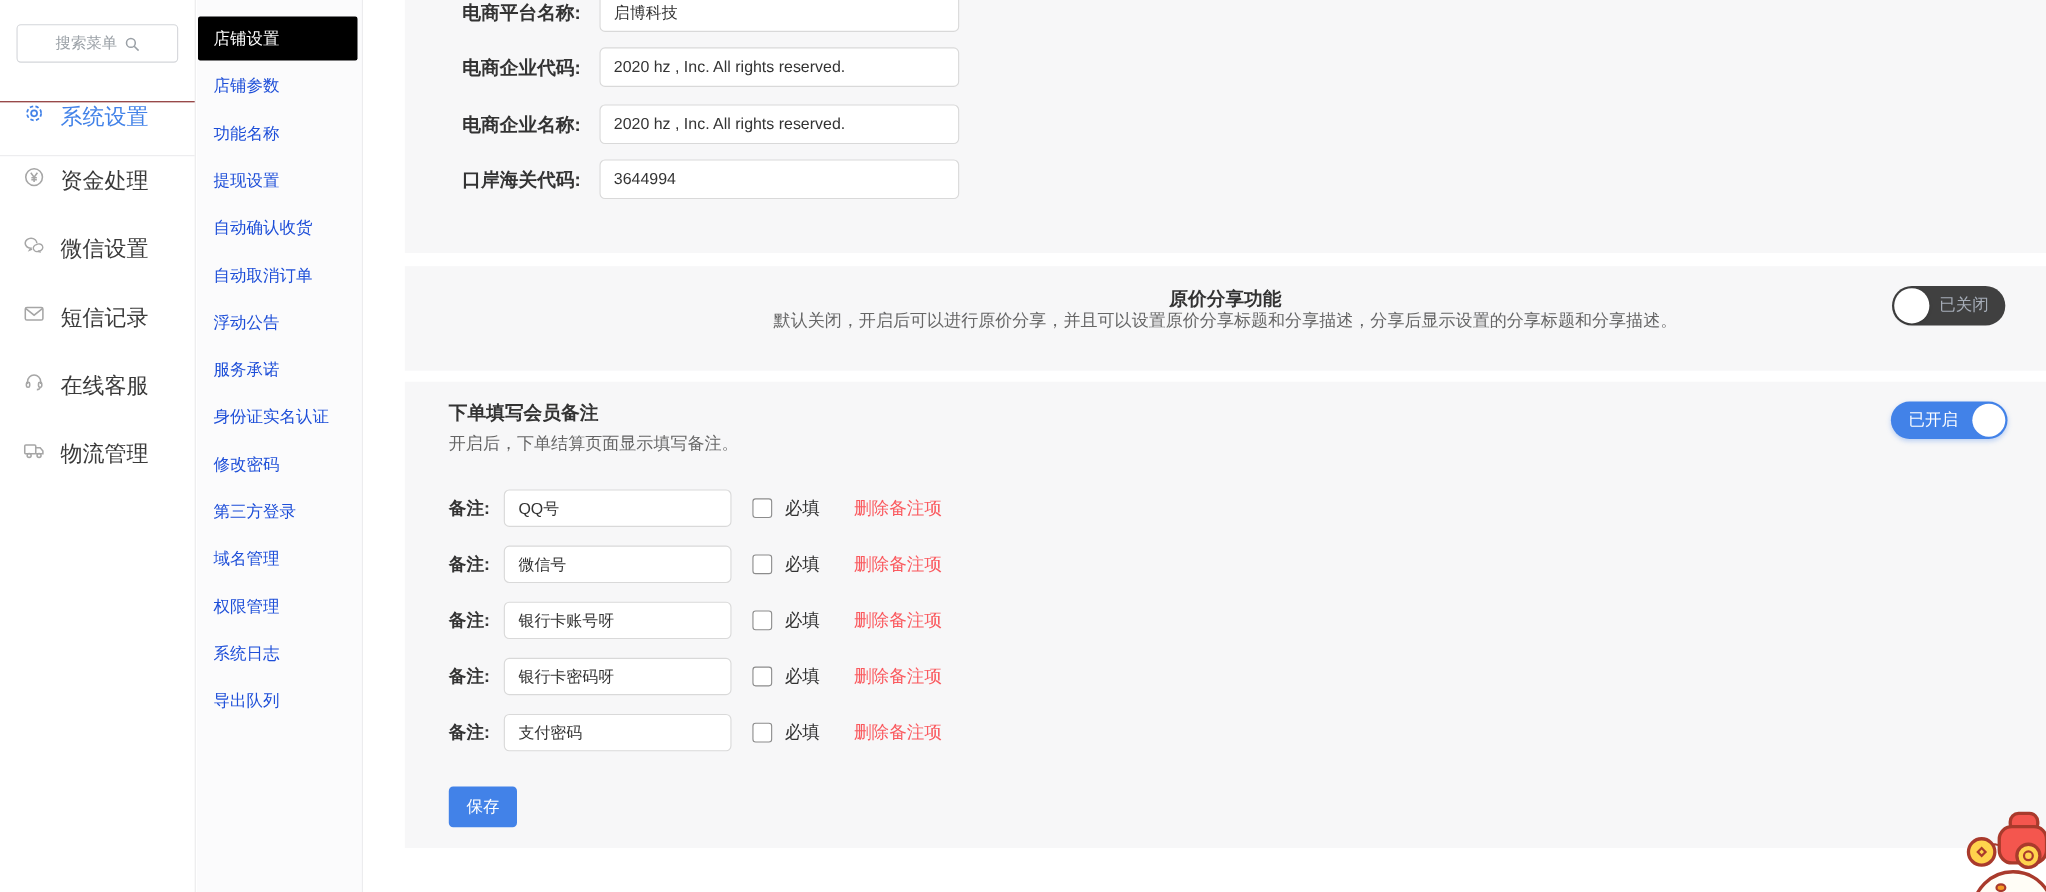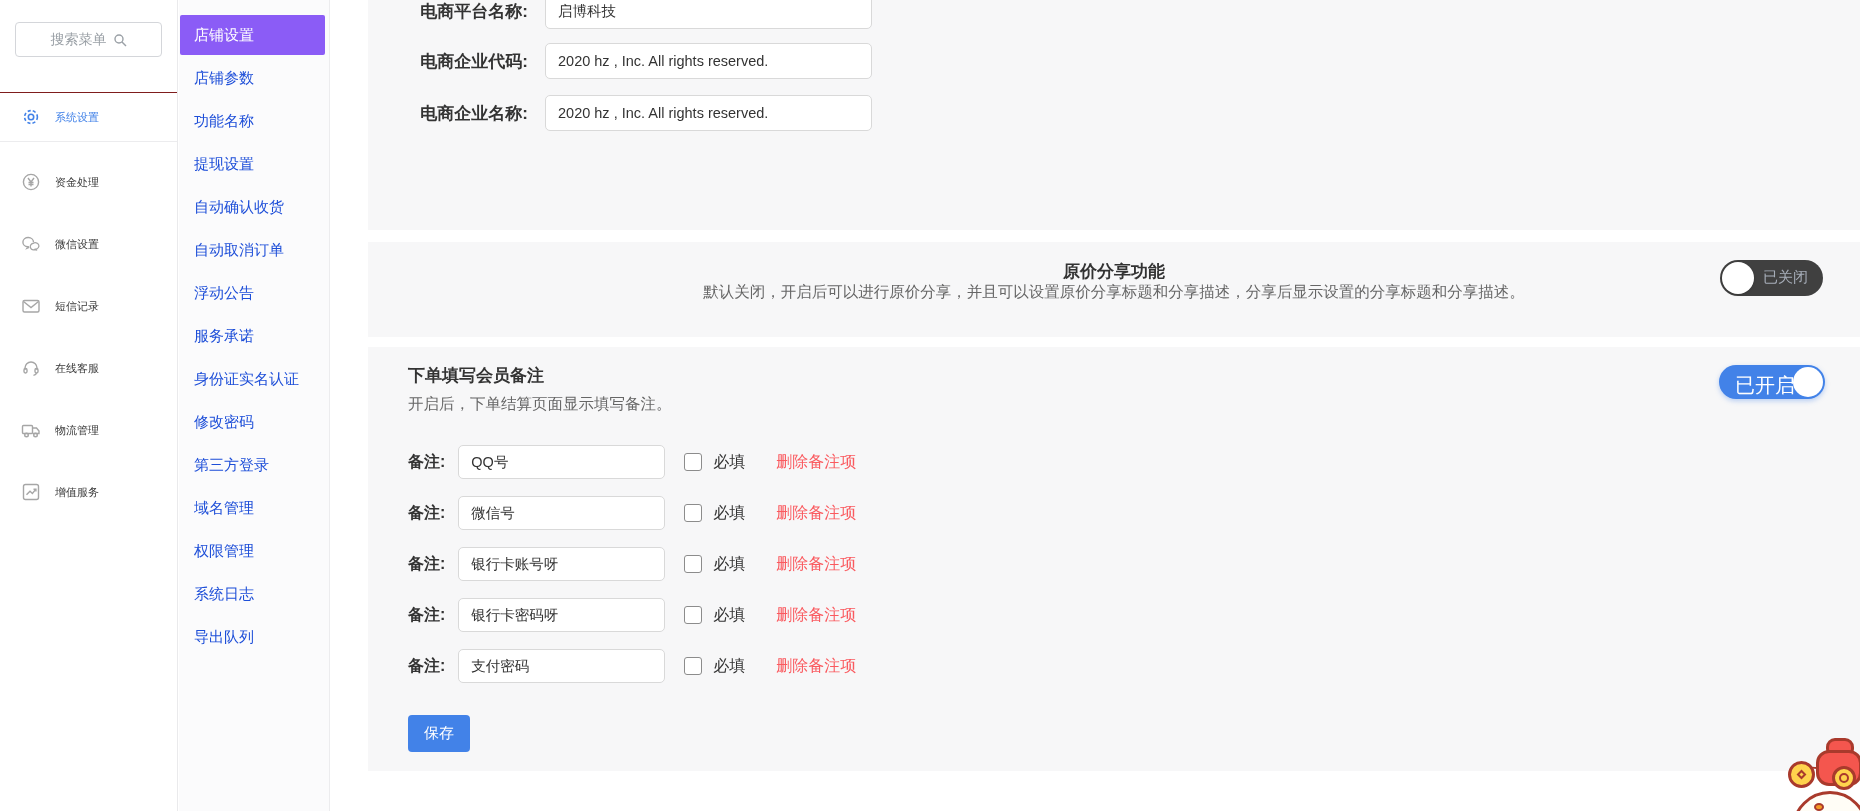--- a/index.html
+++ b/index.html
@@ -7,31 +7,31 @@
   body {
     font-family:"Liberation Sans","DejaVu Sans",sans-serif;
     background:#fff; color:#333; position:relative; overflow:hidden;
   }
   
   .sidebar { position:absolute; left:0; top:0; width:178px; height:811px;
     background:#fff; border-right:1px solid #eaeaec; }
   .search-wrap { height:93px; border-bottom:1px solid #7f1d1d; padding:22px 15px 0 15px; }
   .search-box { height:35px; border:1px solid #d4d6da; border-radius:4px; background:#fff;
     display:flex; align-items:center; justify-content:center; gap:6px; color:#9aa0a6; font-size:14px; cursor:text; }
-  .nav-item { height:62px; display:flex; align-items:center; padding-left:21px; gap:14px;
-    font-size:11px; color:#3a3a3a; cursor:pointer; }
+  .nav-item { height:62px; display:flex; align-items:flex-start; padding-left:21px; gap:14px;
+    font-size:20px; color:#3a3a3a; cursor:pointer; }
   .nav-item .nicon { width:20px; height:20px; flex:0 0 20px; display:inline-flex; }
   .nav-item.active { height:49px; border-bottom:1px solid #ececee; color:#4282e8; }
   .nav-rest { padding-top:9px; }
   
   .submenu { position:absolute; left:179px; top:0; width:151px; height:811px;
     background:#fbfbfc; border-right:1px solid #ececee; padding-top:15px; }
   .sub-item { height:40px; margin:0 4px 3px 1px; display:flex; align-items:center;
     padding-left:14px; font-size:15px; color:#1d4ed8; cursor:pointer; border-radius:2px; }
-  .sub-item.active { background:#8b5cf6; color:#fff; }
+  .sub-item.active { background:#000000; color:#fff; }
   
   .main { position:absolute; left:368px; top:0; width:1492px; }
   .card { background:#f7f7f8; }
   
   .card-form { height:230px; padding:0 0 0 40px; overflow:hidden; margin-bottom:12px; }
   .f-row { display:flex; align-items:center; height:36px; }
   .f-row.r1 { margin-top:-7px; } .f-row.r2 { margin-top:14px; }
   .f-row.r3 { margin-top:16px; } .f-row.r4 { margin-top:14px; }
   .f-label { width:120px; text-align:right; font-weight:bold; font-size:17px; white-space:nowrap; color:#333; }
   .f-input { margin-left:17px; width:327px; height:36px; border:1px solid #d9d9d9; border-radius:5px;
@@ -58,21 +58,21 @@
     border-radius:4px; font-size:15px; cursor:pointer; display:flex; align-items:center; justify-content:center;
     font-family:"Liberation Sans","DejaVu Sans",sans-serif; }
   
   .toggle { position:absolute; border-radius:18px; cursor:pointer; }
   .toggle-off { right:37px; top:18px; width:103px; height:36px; background:#404040; }
   .toggle-off .knob { position:absolute; left:2px; top:2px; width:32px; height:32px; border-radius:50%;
     background:#fff; box-shadow:0 1px 3px rgba(0,0,0,.18); }
   .toggle-off .t-label { position:absolute; right:15px; top:8px; font-size:15px; color:#a6adb8; }
   .toggle-on { right:35px; top:18px; width:106px; height:34px; background:#4282e8; box-shadow:0 2px 5px rgba(66,130,232,.35); }
   .toggle-on .knob { position:absolute; right:2px; top:2px; width:30px; height:30px; border-radius:50%; background:#fff; }
-  .toggle-on .t-label { position:absolute; left:16px; top:7px; font-size:20px; color:#fff; }
+  .toggle-on .t-label { position:absolute; left:16px; top:7px; font-size:15px; color:#fff; }
   
   .mascot { position:absolute; right:0; bottom:0; width:108px; height:78px; pointer-events:none; }
   .m-string { position:absolute; left:54px; top:34px; width:20px; height:12px;
     border-top:2px solid #a93a2c; border-radius:50%; transform:rotate(14deg); }
   .m-coin-s { position:absolute; left:36px; top:28px; width:27px; height:27px; border-radius:50%;
     background:#ffd34d; border:3px solid #a93a2c; }
   .m-coin-s i { position:absolute; left:7px; top:7px; width:7px; height:7px;
     border:2px solid #a93a2c; transform:rotate(45deg); display:block; }
   .m-hat-top { position:absolute; left:74px; top:5px; width:28px; height:20px;
     background:#f4564e; border:3px solid #a93a2c; border-radius:9px; }
@@ -157,30 +157,20 @@
       <span class="nicon">
         <svg width="20" height="20" viewBox="0 0 20 20" fill="none" stroke="#a6a6a6" stroke-width="1.4">
           <rect x="1.5" y="5.5" width="10" height="8" rx="1"></rect>
           <path d="M11.5 8h4l2.5 3v2.5h-6.5"></path>
           <circle cx="5.5" cy="15" r="1.8"></circle>
             <circle cx="14.5" cy="15" r="1.8"></circle>
           </svg>
       </span>
       <span>物流管理</span>
     </div>
-    <div class="nav-item">
-      <span class="nicon">
-        <svg width="20" height="20" viewBox="0 0 20 20" fill="none" stroke="#a6a6a6" stroke-width="1.4">
-          <rect x="2.5" y="2.5" width="15" height="15" rx="2"></rect>
-          <path d="M5.5 12.8 9 9.2l2.4 2.2 3.3-4"></path>
-          <path d="M12.5 7.2h2.4v2.4"></path>
-          </svg>
-      </span>
-      <span>增值服务</span>
-    </div>
   </div>
 </aside>
 
 <nav class="submenu">
   <div class="sub-item active">
       <span>店铺设置</span>
     </div>
   <div class="sub-item">
       <span>店铺参数</span>
     </div>
@@ -232,20 +222,24 @@
       <span class="f-label">电商平台名称:</span>
       <input class="f-input" type="text" value="启博科技" style="">
     </div>
     <div class="f-row r2">
       <span class="f-label">电商企业代码:</span>
       <input class="f-input" type="text" value="2020 hz , Inc. All rights reserved." style="">
     </div>
     <div class="f-row r3">
       <span class="f-label">电商企业名称:</span>
       <input class="f-input" type="text" value="2020 hz , Inc. All rights reserved." style="">
+    </div>
+    <div class="f-row r4">
+      <span class="f-label">口岸海关代码:</span>
+      <input class="f-input" type="text" value="3644994" style="">
     </div>
   </section>
 
   <section class="card card-share">
     <div class="sec-title">原价分享功能</div>
     <div class="sec-desc">默认关闭，开启后可以进行原价分享，并且可以设置原价分享标题和分享描述，分享后显示设置的分享标题和分享描述。</div>
     <div class="toggle toggle-off">
       <span class="knob"></span>
       <span class="t-label">已关闭</span>
     </div>

